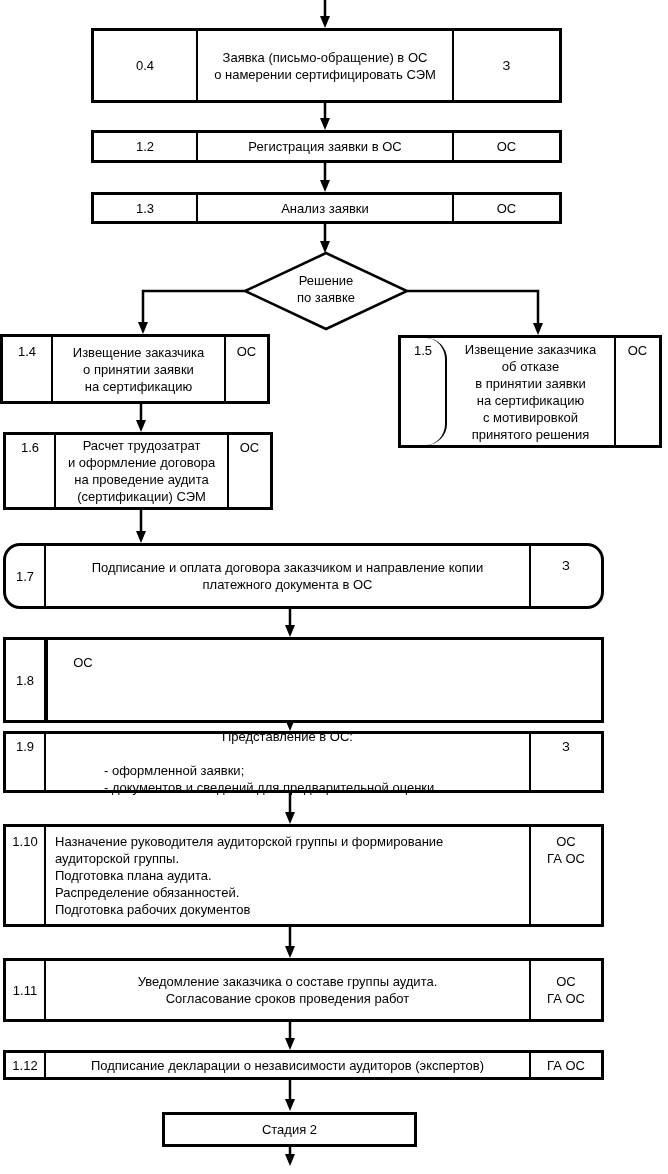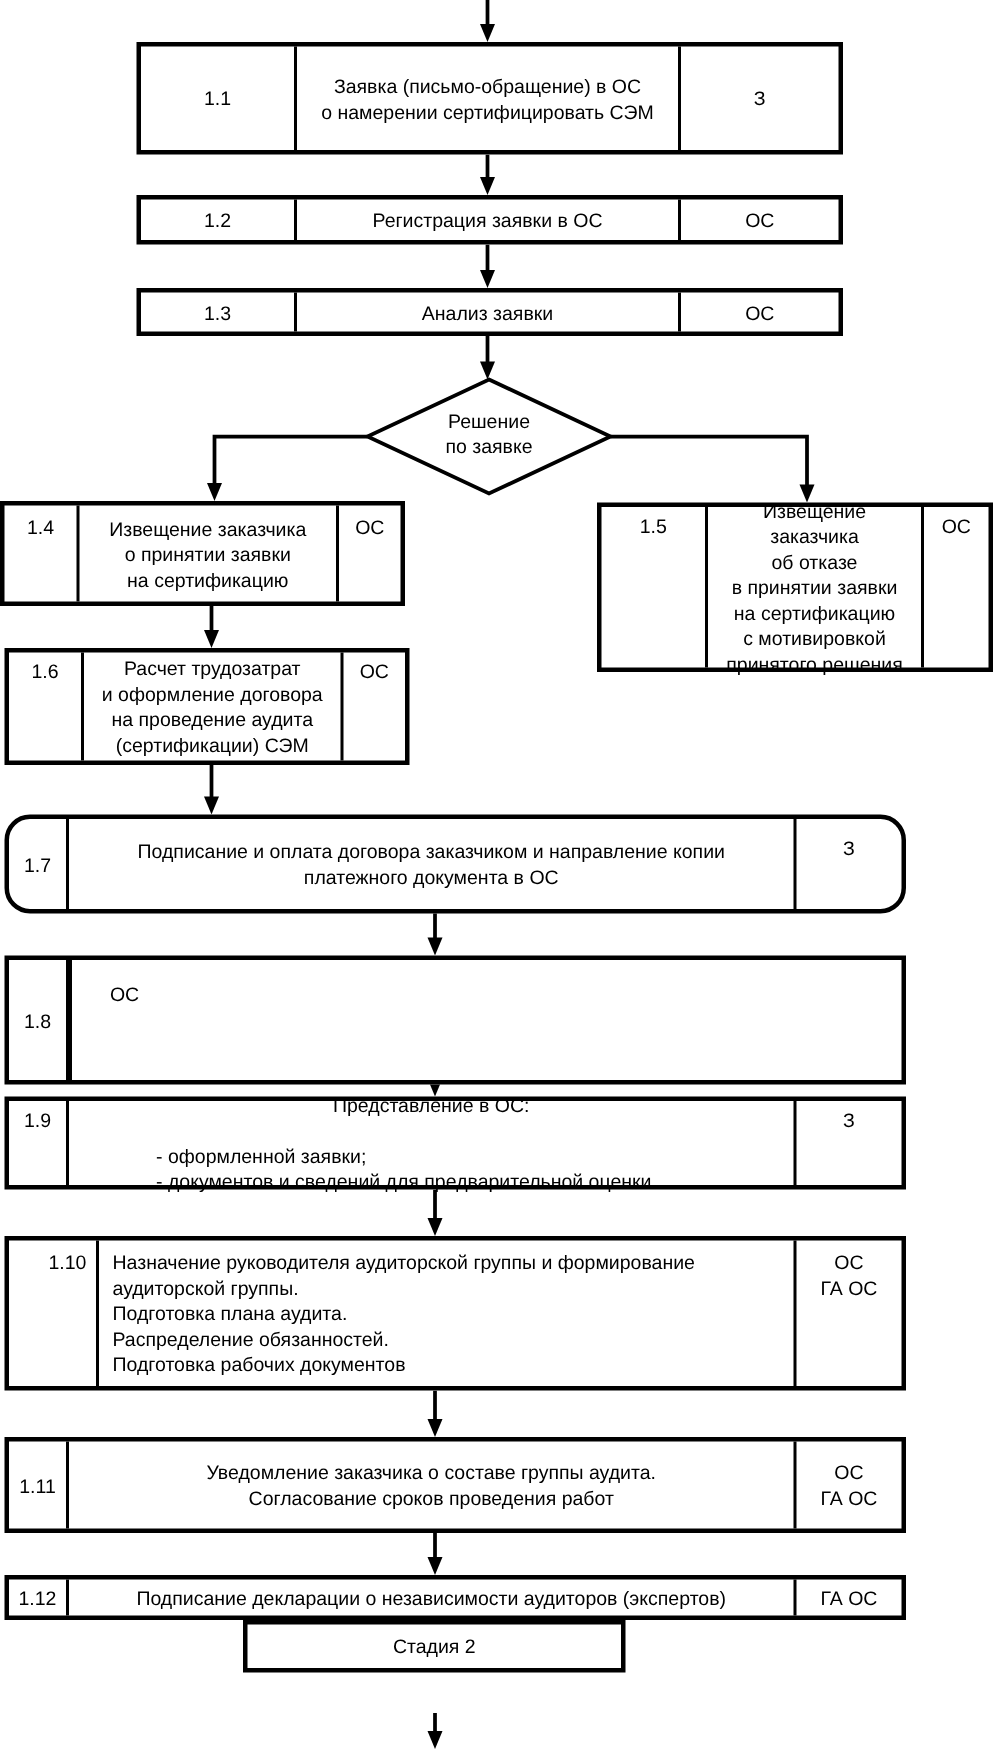--- a/index.html
+++ b/index.html
@@ -75,21 +75,21 @@
       <polygon points="285,1099 295,1099 290,1111"></polygon>
       <polygon points="285,1154 295,1154 290,1166"></polygon>
     </g>
     <polygon points="326,253 407,291 326,329 245,291" fill="#ffffff" stroke="#000" stroke-width="2.5"></polygon>
   </svg>
 
   <div class="diamond-label">Решение
 по заявке</div>
 
   <div class="pbox" style="left:91px;top:28px;width:471px;height:75px;">
-    <div class="cell num" style="width:104px;">1.1</div>
+    <div class="cell num" style="width:104px;">0.4</div>
     <div class="cell txt">Заявка (письмо-обращение) в ОС
 о намерении сертифицировать СЭМ</div>
     <div class="cell role" style="width:107px;">З</div>
   </div>
 
   <div class="pbox" style="left:91px;top:130px;width:471px;height:33px;">
     <div class="cell num" style="width:104px;">1.2</div>
     <div class="cell txt">Регистрация заявки в ОС</div>
     <div class="cell role" style="width:107px;">ОС</div>
   </div>
@@ -102,21 +102,21 @@
 
   <div class="pbox" style="left:0;top:334px;width:270px;height:70px;">
     <div class="cell num vtop pt6" style="width:50px;">1.4</div>
     <div class="cell txt">Извещение заказчика
 о принятии заявки
 на сертификацию</div>
     <div class="cell role vtop pt6" style="width:43px;">ОС</div>
   </div>
 
   <div class="pbox" style="left:398px;top:335px;width:264px;height:113px;">
-    <div class="cell num vtop pt4" style="width:71px;">1.5</div>
+    <div class="cell num vtop pt4" style="width:46px;border-radius:21px;">1.5</div>
     <div class="cell txt">Извещение заказчика
 об отказе
 в принятии заявки
 на сертификацию
 с мотивировкой
 принятого решения</div>
     <div class="cell role vtop pt4" style="width:45px;">ОС</div>
   </div>
 
   <div class="pbox" style="left:3px;top:432px;width:270px;height:78px;">
@@ -146,21 +146,21 @@
       <div class="txt19">
         <div class="t19-title">Представление в ОС:</div>
         <div class="t19-items">- оформленной заявки;
 - документов и сведений для предварительной оценки</div>
       </div>
     </div>
     <div class="cell role vtop pt4" style="width:72px;">З</div>
   </div>
 
   <div class="pbox" style="left:3px;top:824px;width:601px;height:103px;">
-    <div class="cell num vtop pt6" style="width:40px;margin-left:20px;">1.10</div>
+    <div class="cell num vtop pt6" style="width:40px;">1.10</div>
     <div class="cell txt txt-left">Назначение руководителя аудиторской группы и формирование
 аудиторской группы.
 Подготовка плана аудита.
 Распределение обязанностей.
 Подготовка рабочих документов</div>
     <div class="cell role vtop pt6" style="width:72px;">ОС
 ГА ОС</div>
   </div>
 
   <div class="pbox" style="left:3px;top:958px;width:601px;height:64px;gap:31px;">
@@ -170,17 +170,17 @@
     <div class="cell role" style="width:72px;">ОС
 ГА ОС</div>
   </div>
 
   <div class="pbox" style="left:3px;top:1050px;width:601px;height:30px;">
     <div class="cell num" style="width:40px;">1.12</div>
     <div class="cell txt">Подписание декларации о независимости аудиторов (экспертов)</div>
     <div class="cell role" style="width:72px;">ГА ОС</div>
   </div>
 
-  <div class="stage" style="left:162px;top:1080px;width:255px;height:35px;">
+  <div class="stage" style="left:162px;top:1112px;width:255px;height:35px;">
     <span>Стадия 2</span>
   </div>
 
 </div>
 
 </body></html>

